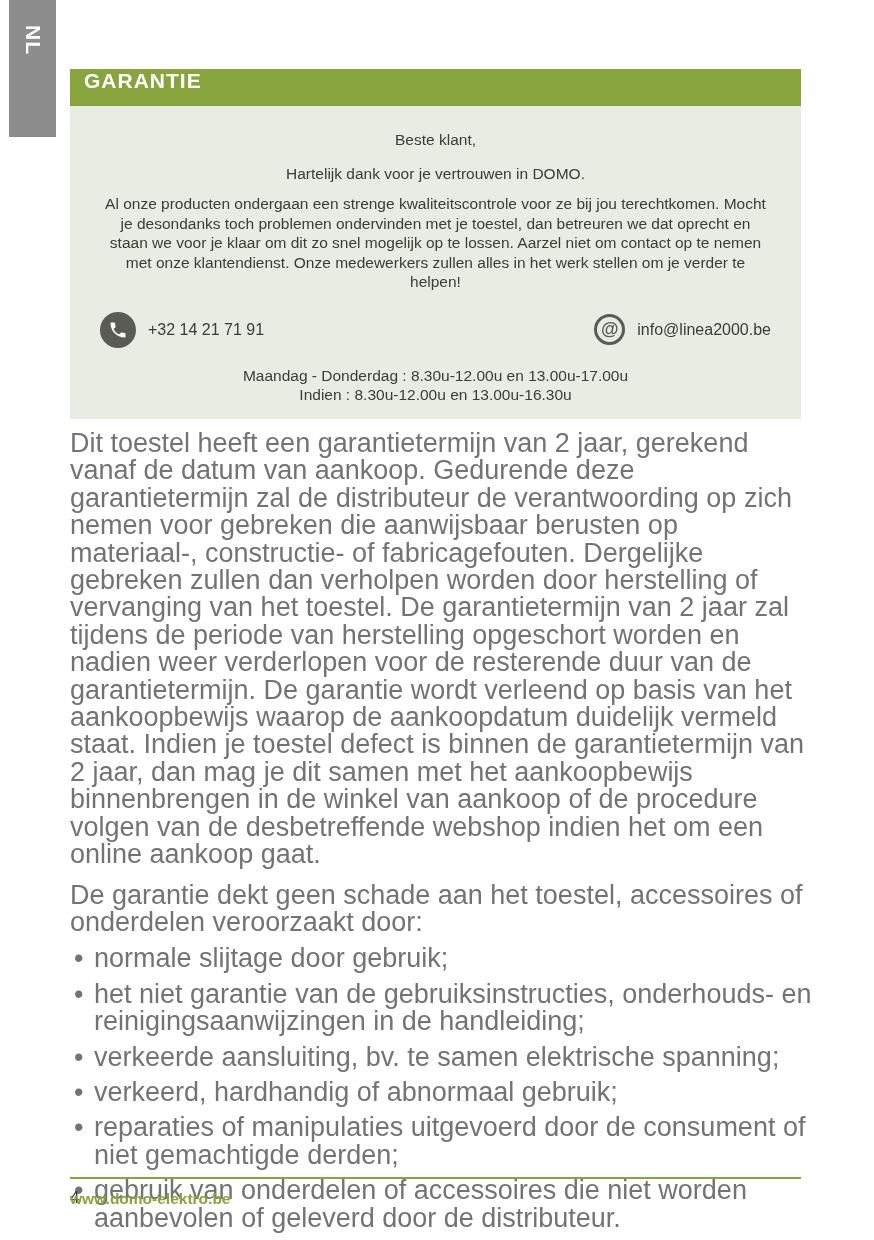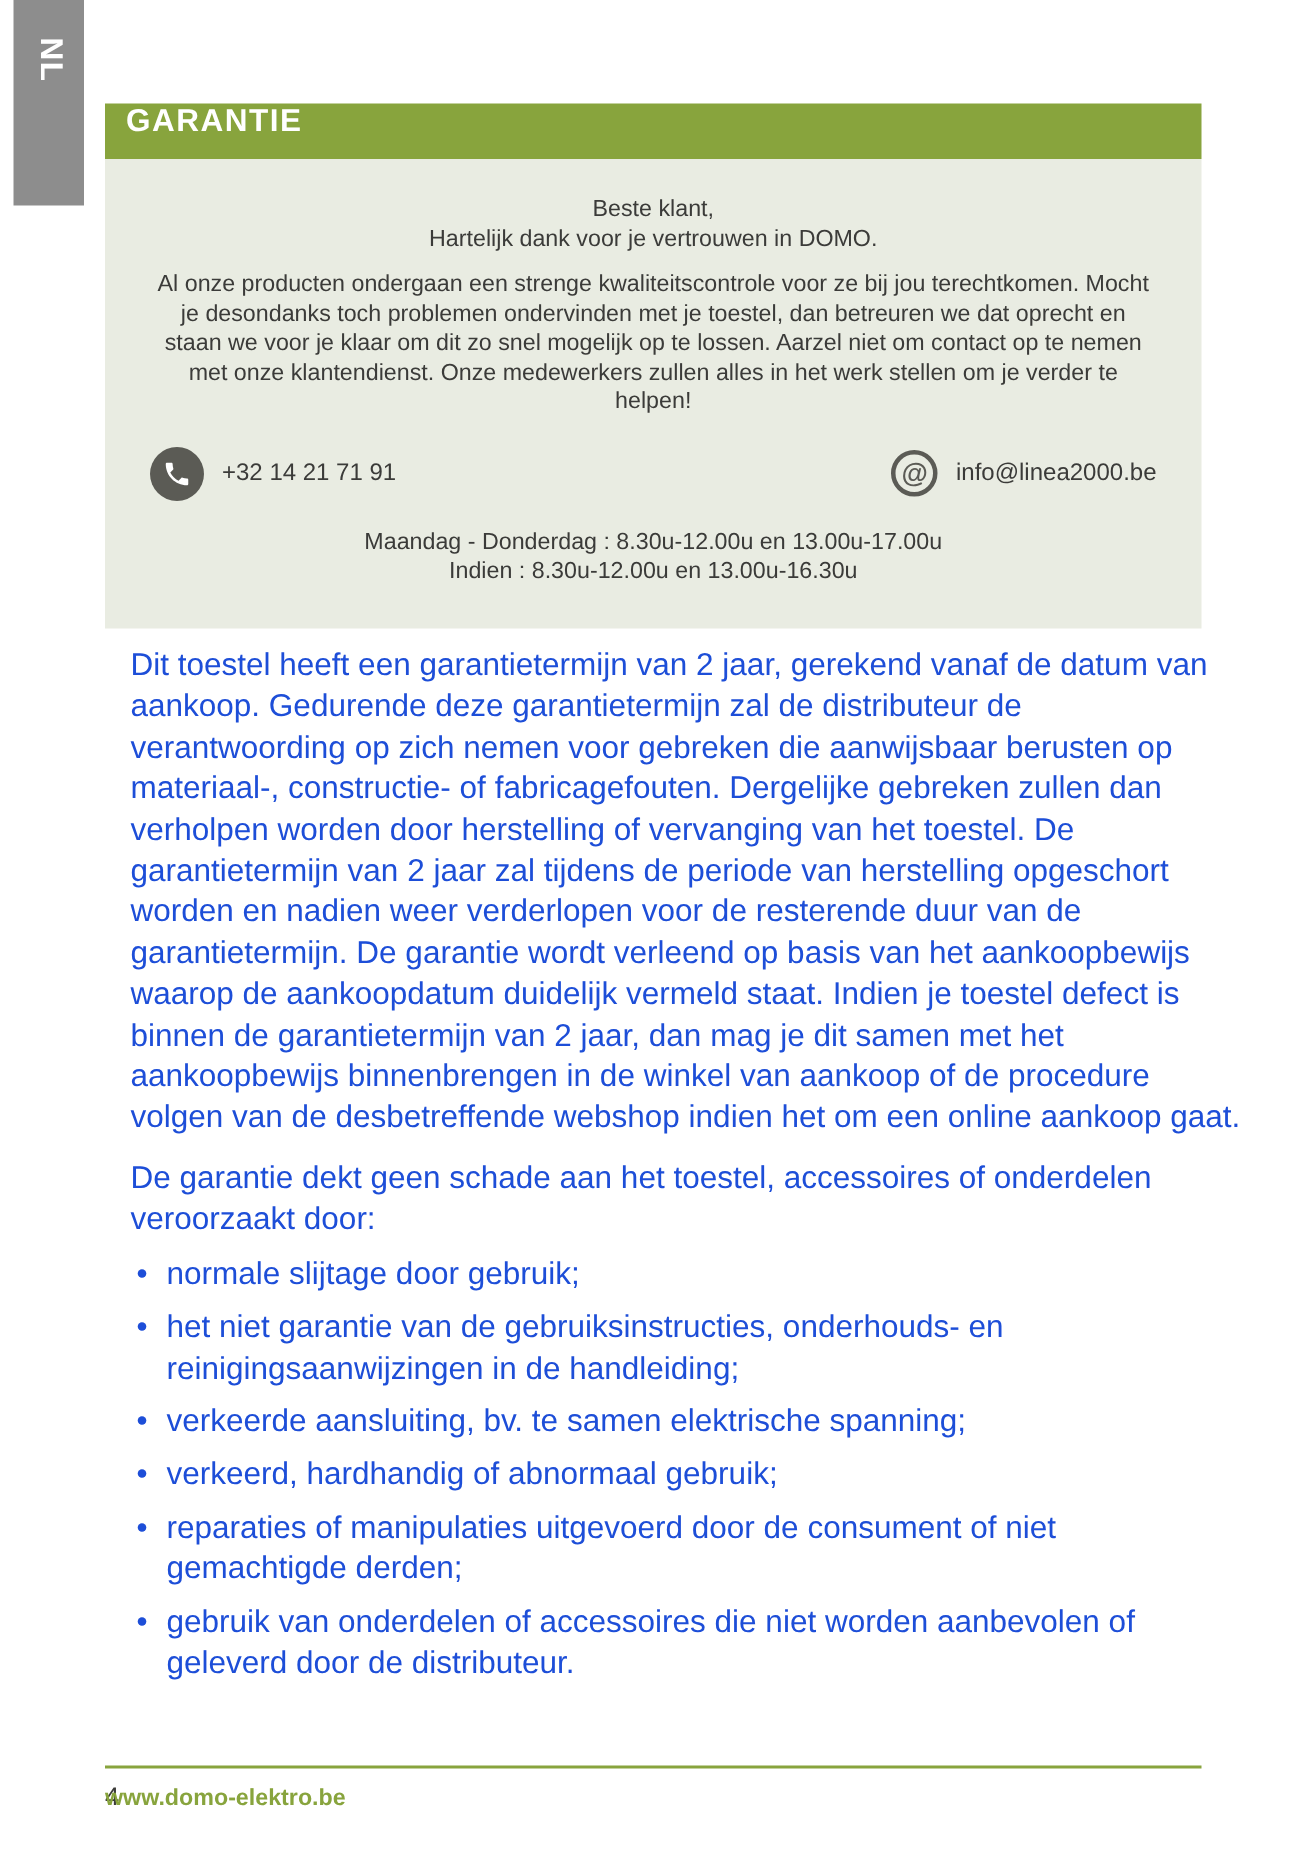--- a/index.html
+++ b/index.html
@@ -52,21 +52,21 @@
     position: absolute;
     left: 70px; top: 106px;
     width: 731px; height: 313px;
     background: #e9ece2;
     text-align: center;
     padding: 24px 30px 18px;
     font-size: 15.5px;
     line-height: 19.5px;
     color: #3b3b39;
   }
-  .info-box .salutation { }
+  .info-box .salutation { margin-bottom: 14px; }
   .info-box .thanks-line { }
   .info-box .quality-paragraph { margin-top: 11px; }
   .contact-row {
     margin-top: 20px;
     display: flex;
     justify-content: space-between;
     align-items: center;
     gap: 28px;
   }
   .contact-item {
@@ -94,24 +94,23 @@
     display: flex;
     align-items: center;
     justify-content: center;
   }
   .hours { margin-top: 18px; }
   
   .body-text {
     position: absolute;
     left: 70px; top: 430px;
     width: 742px;
-    font-size: 21px;
+    font-size: 27px;
     line-height: 27.4px;
-    color: #1d4ed8;
-    margin-left: 17px;
+    color: #737373;
   }
   .body-text .warranty-paragraph { margin-bottom: 13px; }
   .body-text .exclusions-intro { margin-bottom: 9px; }
   .exclusions-list { list-style: none; }
   .exclusions-list li {
     position: relative;
     padding-left: 24px;
     margin-bottom: 8px;
   }
   .exclusions-list li::before {

